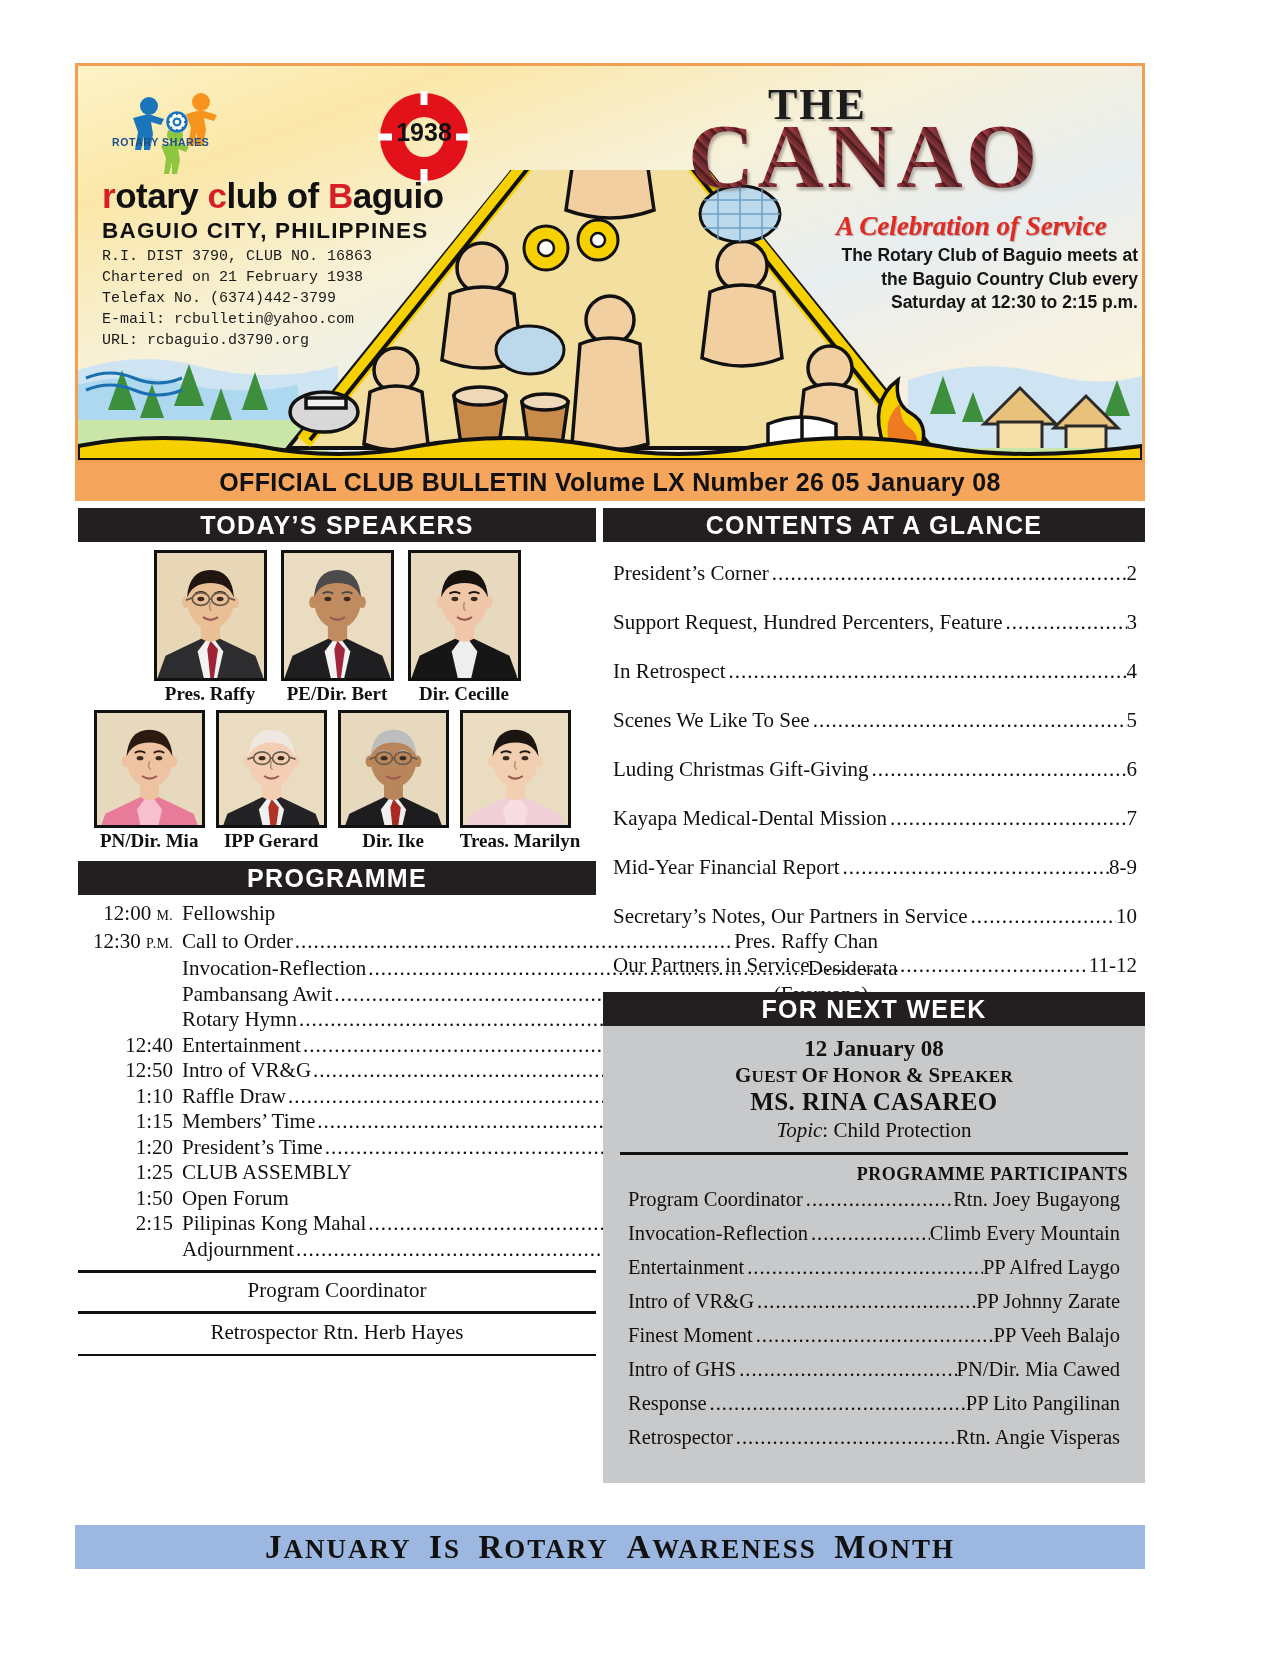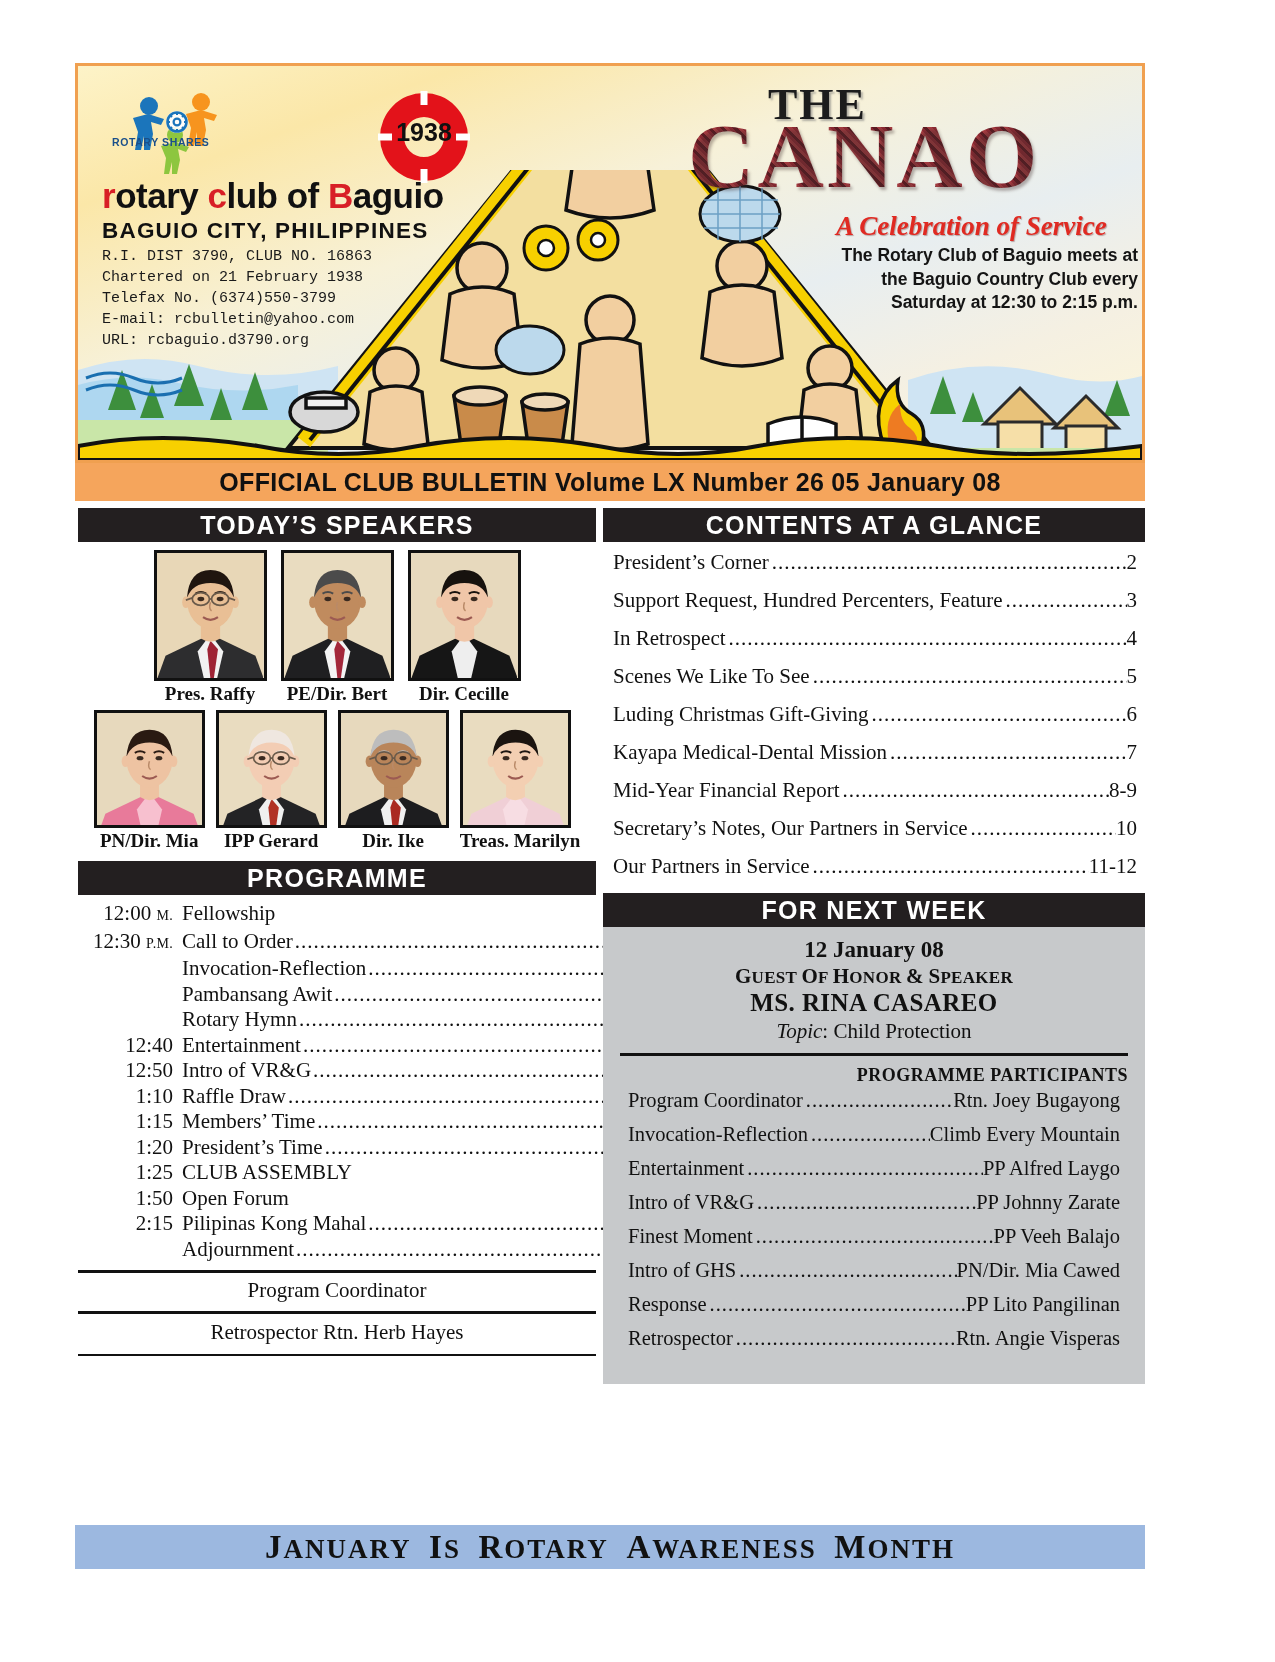--- a/index.html
+++ b/index.html
@@ -104,21 +104,21 @@
   .coordinator .n { font-family:"Liberation Serif",serif; font-weight:bold; font-size:23px; color:#111;}
   .coordinator .r2 { font-family:"Liberation Serif",serif; font-size:21px; color:#111; margin-top:1px;}
   .retro-left { text-align:center; font-family:"Liberation Serif",serif; font-size:21px; color:#111; margin-top:6px;}
   .hr-thin { border-top:2px solid #111; margin-top:9px; }
 
   
   .rightcol { position:absolute; left:603px; top:508px; width:542px; }
   .hdr-contents { height:34px; line-height:34px; font-size:25px; }
   .contents { margin-top:9px; font-family:"Liberation Serif",serif; font-size:21px; color:#111;}
   .crow { display:flex; align-items:baseline; line-height:22px; margin-bottom:16px; white-space:nowrap; padding:0 8px 0 10px;}
-  .crow .lbl { flex:0 0 auto; }
+  .crow .lbl { flex:0 0 auto;margin-top:11px; }
   .crow .dots { flex:1 1 auto; overflow:hidden; letter-spacing:1px; padding:0 3px; white-space:nowrap;}
   .crow .pg { flex:0 0 auto; }
 
   .hdr-nextweek { height:34px; line-height:34px; font-size:25px; margin-top:2px; }
   .nextweek-box { background:#c7c9cb; padding:10px 17px 12px; text-align:center; }
   .nw-date { font-family:"Liberation Serif",serif; font-weight:bold; font-size:23px; color:#111; }
   .nw-goh { font-family:"Liberation Serif",serif; font-weight:bold; font-size:17px; color:#111; margin-top:1px; letter-spacing:.3px;}
   .nw-goh .cap { font-size:21px; }
   .nw-speaker { font-family:"Liberation Serif",serif; font-weight:bold; font-size:25px; color:#111; margin-top:0; letter-spacing:.4px;}
   .nw-topic { font-family:"Liberation Serif",serif; font-size:21px; color:#111; margin-top:2px;}
@@ -192,21 +192,21 @@
 
       <div class="rcb-title">
         <span class="r">r</span><span>otary</span>
         <span class="r">c</span><span>lub of</span>
         <span class="r">B</span><span>aguio</span>
       </div>
       <div class="rcb-city">BAGUIO CITY,  PHILIPPINES</div>
       <div class="rcb-lines">
         <div>R.I. DIST 3790, CLUB NO. 16863</div>
         <div>Chartered on 21 February 1938</div>
-        <div>Telefax No. (6374)550-3799</div>
+        <div>Telefax No. (6374)442-3799</div>
         <div>E-mail: rcbulletin@yahoo.com</div>
         <div>URL: rcbaguio.d3790.org</div>
       </div>
 
       <svg class="art" viewBox="0 0 1064 290" preserveAspectRatio="none">
 
         <rect x="0" y="0" width="1064" height="290" fill="none"></rect>
 
         <g>
           <path d="M0 200 q60 -20 120 -4 q70 18 140 0 L260 290 L0 290 Z" fill="#cfe4f3"></path>

